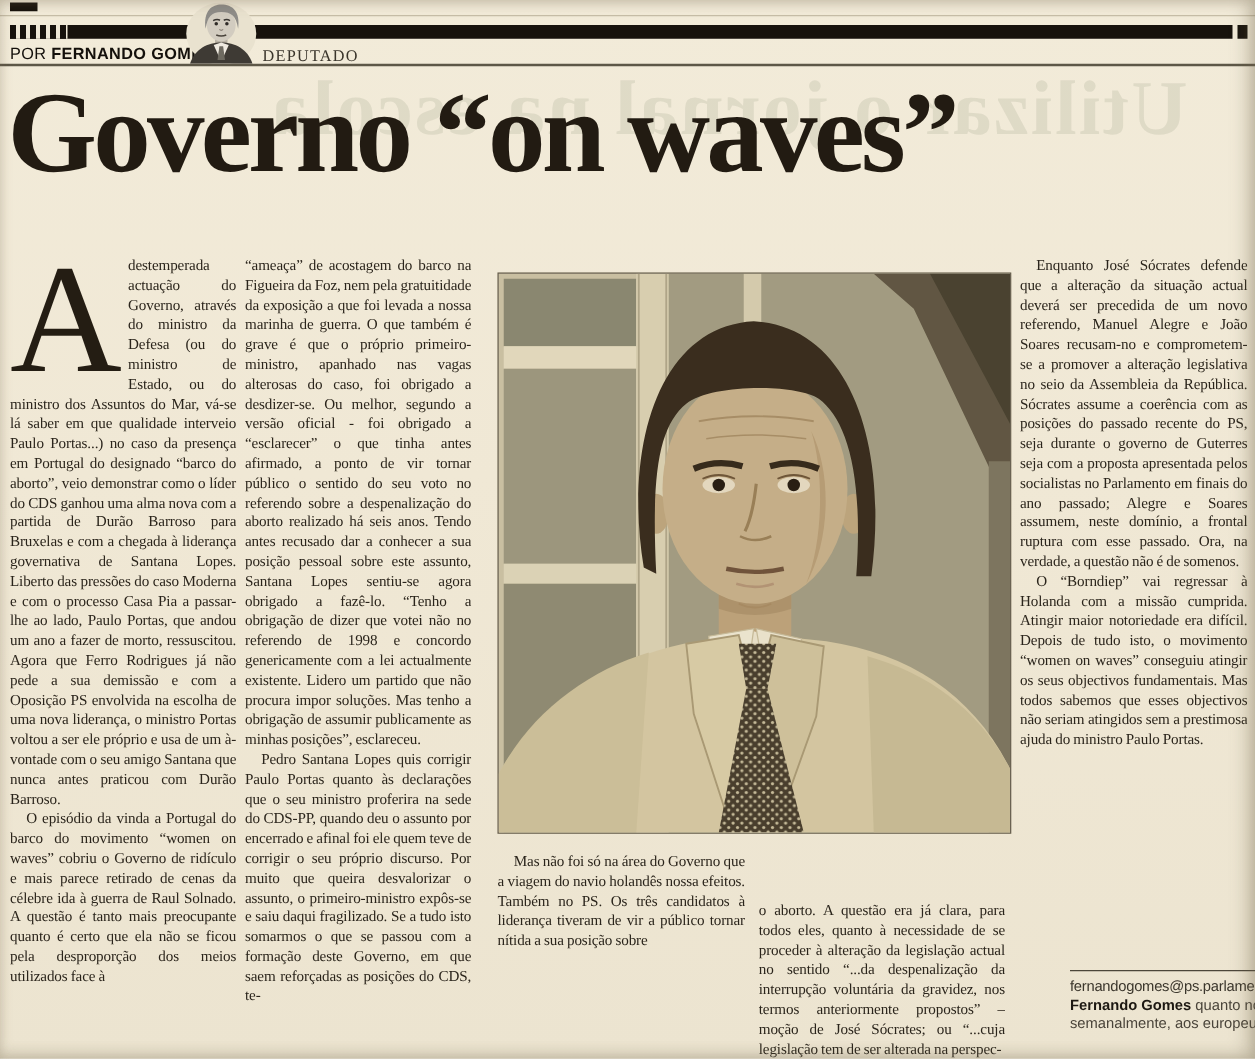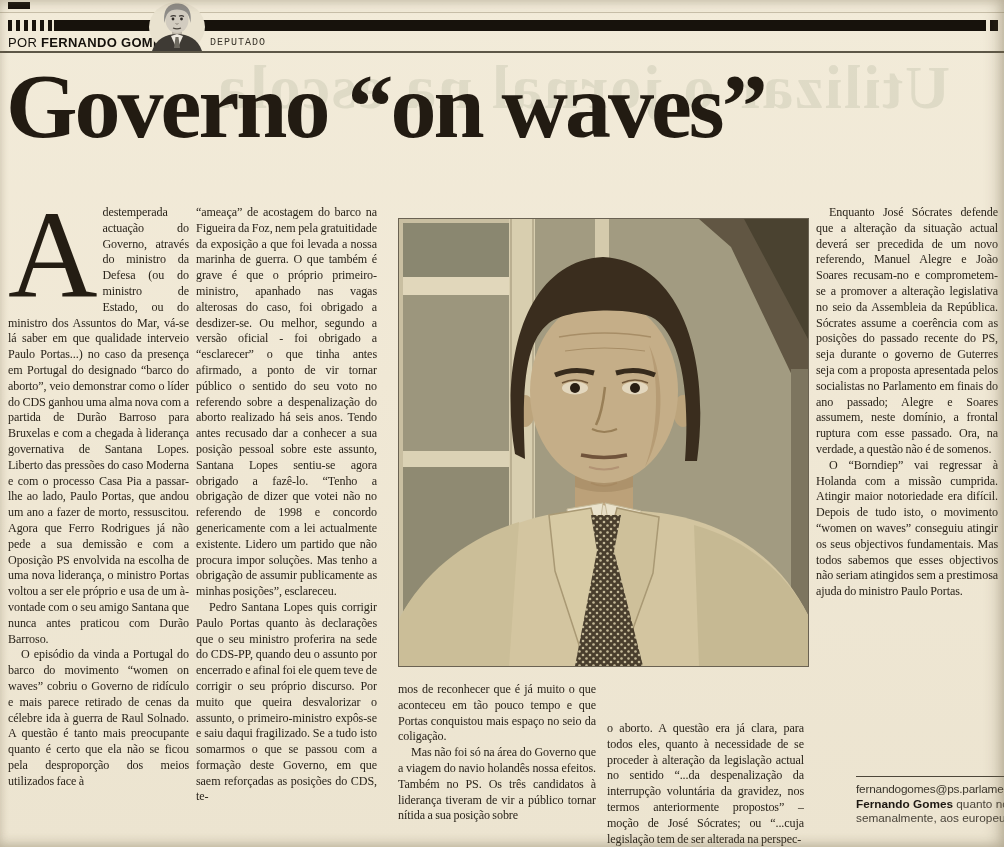--- a/index.html
+++ b/index.html
@@ -16,22 +16,22 @@
   .corner-mark{position:absolute;left:8px;top:2px;width:22px;height:7px;background:#17120c;}
   .rule-top{position:absolute;left:0;top:12px;width:1004px;height:1px;background:#c7bea8;}
   .bar{position:absolute;left:8px;top:20px;width:978px;height:11px;background:#17120c;}
   .bar .stripes{position:absolute;left:0;top:0;width:46px;height:11px;
     background:repeating-linear-gradient(90deg,#17120c 0 4.5px,#efe8d6 4.5px 8px);}
   .bar-nub{position:absolute;left:990px;top:20px;width:8px;height:11px;background:#17120c;}
   .author-photo{position:absolute;left:148px;top:1px;width:58px;height:50px;z-index:5;}
   .kicker{position:absolute;left:8px;top:35px;font-family:"Liberation Sans",sans-serif;
     font-size:13px;color:#14100b;letter-spacing:.3px;white-space:nowrap;}
   .kicker .name{font-weight:bold;}
-  .role{position:absolute;left:210px;top:37px;font-family:Liberation Mono, monospace;
-    font-size:10px;color:#3a352b;letter-spacing:1px;}
+  .role{position:absolute;left:210px;top:37px;font-family:Liberation Serif, serif;
+    font-size:13px;color:#3a352b;letter-spacing:1px;}
   .rule-mid{position:absolute;left:0;top:51px;width:1004px;height:2px;background:#5d5747;}
   
   .ghost{position:absolute;top:52px;left:70px;width:880px;z-index:1;
     font-size:62px;font-weight:bold;letter-spacing:2px;white-space:nowrap;
     color:rgba(150,154,130,.20); transform:scaleX(-1);}
   .title{position:absolute;left:6px;top:60px;z-index:2;width:960px;
     font-size:92px;font-weight:bold;letter-spacing:-3px;line-height:1;color:#221b12;}
   
   .col{position:absolute;overflow:hidden;z-index:2;}
   .col p{margin:0;text-align:justify;font-size:12.1px;line-height:15.8px;
@@ -161,21 +161,20 @@
       <path d="M242,292 L206,284 L216,342 L244,324 Z" fill="#efe7d1" stroke="#c9bd9c" stroke-width="1"></path>
       <path d="M150,296 L192,289 L206,344 L182,432 L156,352 Z" fill="#dccfa9" stroke="#ab9b76" stroke-width="1.5"></path>
       <path d="M260,298 L218,289 L204,344 L226,432 L254,354 Z" fill="#d2c59f" stroke="#ab9b76" stroke-width="1.5"></path>
       <polygon points="192,296 222,296 215,332 198,332" fill="url(#tiedots)"></polygon>
       <polygon points="198,332 215,332 244,447 176,447" fill="url(#tiedots)"></polygon>
       <rect x="0" y="0" width="409" height="447" fill="#8a7450" opacity="0.05"></rect>
     </svg>
   </div>
 
   <div class="col col-3">
-    <p>mos de reconhecer que é já muito o que aconteceu em tão pouco tempo e que Portas conquistou mais espaço no seio da coligação.</p>
     <p class="indent">Mas não foi só na área do Governo que a viagem do navio holandês nossa efeitos. Também no PS. Os três candidatos à liderança tiveram de vir a público tornar nítida a sua posição sobre</p>
   </div>
   <div class="col col-4">
     <p>o aborto. A questão era já clara, para todos eles, quanto à necessidade de se proceder à alteração da legislação actual no sentido “...da despenalização da interrupção voluntária da gravidez, nos termos anteriormente propostos” – moção de José Sócrates; ou “...cuja legislação tem de ser alterada na perspec-</p>
   </div>
 
   <div class="col col-5">
     <p class="indent">Enquanto José Sócrates defende que a alteração da situação actual deverá ser precedida de um novo referendo, Manuel Alegre e João Soares recusam-no e comprometem-se a promover a alteração legislativa no seio da Assembleia da República. Sócrates assume a coerência com as posições do passado recente do PS, seja durante o governo de Guterres seja com a proposta apresentada pelos socialistas no Parlamento em finais do ano passado; Alegre e Soares assumem, neste domínio, a frontal ruptura com esse passado. Ora, na verdade, a questão não é de somenos.</p>
     <p class="indent">O “Borndiep” vai regressar à Holanda com a missão cumprida. Atingir maior notoriedade era difícil. Depois de tudo isto, o movimento “women on waves” conseguiu atingir os seus objectivos fundamentais. Mas todos sabemos que esses objectivos não seriam atingidos sem a prestimosa ajuda do ministro Paulo Portas.</p>
   </div>

